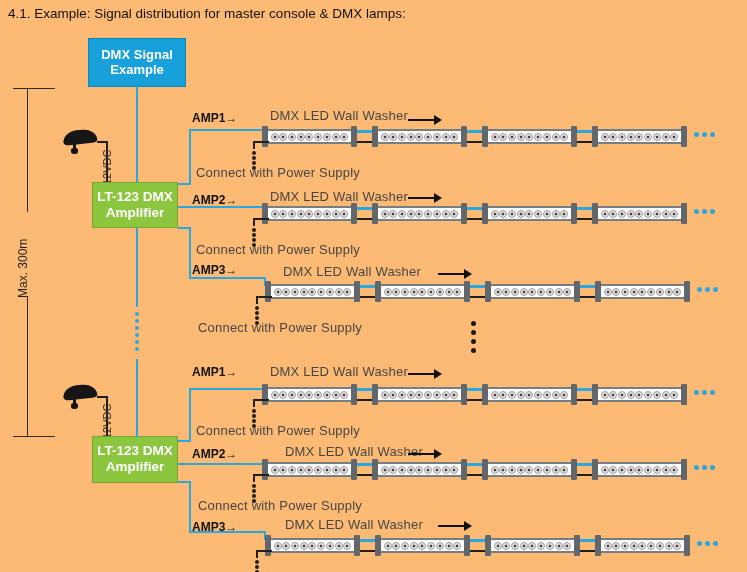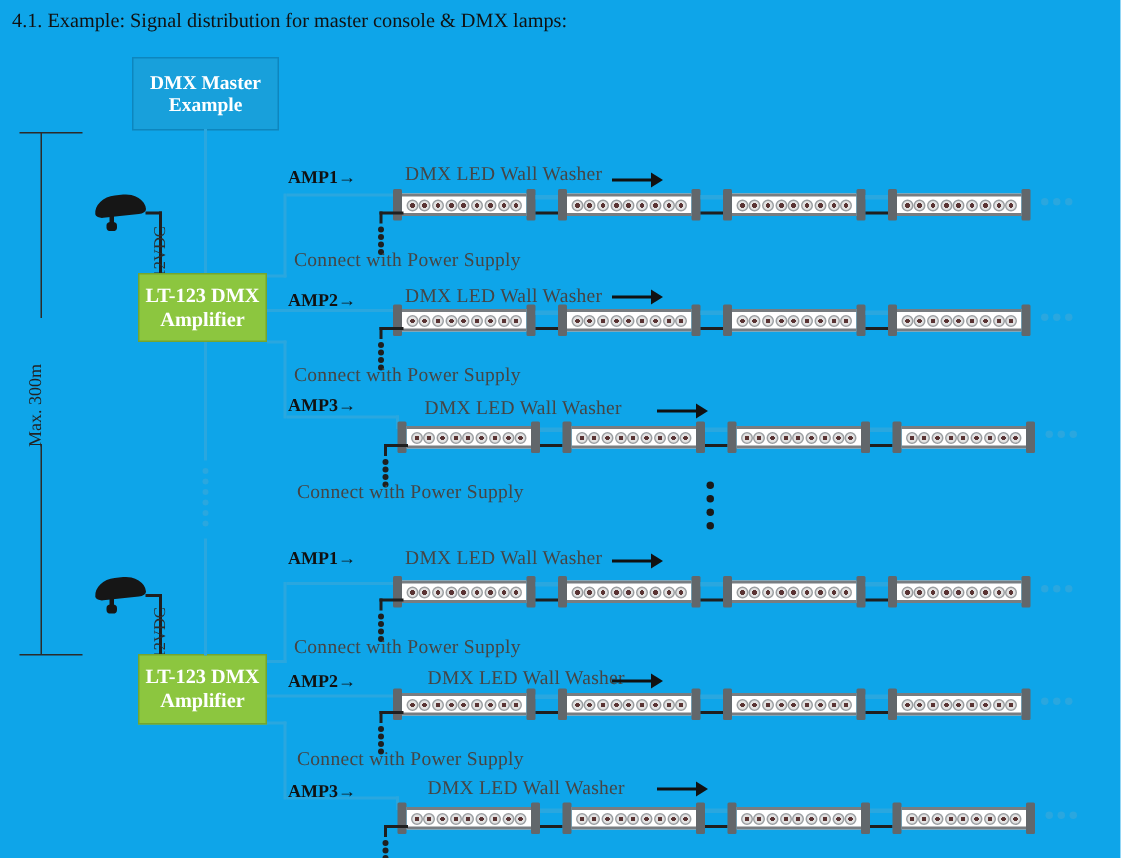--- a/index.html
+++ b/index.html
@@ -2,22 +2,22 @@
 <html style="--cyan: #2AA7DF; --console-fill: #18A0DB; --console-border: #0D86BE; --amp-fill: #8CC63F; --amp-border: #74A52F; --wire: #1F1F1F; --strip-border: #787D81; --tab: #62676B; --led-core: #5A3434;"><head>
 <meta charset="utf-8">
 <style>
   :root{
     --cyan:#2AA7DF; --console-fill:#18A0DB; --console-border:#0D86BE;
     --amp-fill:#8CC63F; --amp-border:#74A52F; --wire:#1F1F1F;
     --strip-border:#787D81; --tab:#62676B; --led-ring:#9A9EA1; --led-core:#5A3434;
     --text-dark:#111; --text-gray:#454545; --line:#2B2B2B;
   }
   html,body{margin:0;padding:0;background:#fff;}
-  #page{position:relative;width:747px;height:572px;background:#0ea5e9;overflow:hidden;
-        font-family:Liberation Serif, serif;}
+  #page{position:relative;width:747px;height:572px;background:#fdba74;overflow:hidden;
+        font-family:Liberation Sans, sans-serif;}
   .abs{position:absolute;}
   #title{position:absolute;left:8px;top:6px;font-size:13.5px;color:var(--text-dark);white-space:nowrap;}
   .node{position:absolute;text-align:center;color:#fff;font-weight:bold;box-sizing:border-box;}
   #console-box{left:88px;top:38px;width:98px;height:49px;background:var(--console-fill);
         border:1px solid var(--console-border);font-size:13px;line-height:15px;padding-top:8px;}
   .amp-box{width:86px;background:var(--amp-fill);border:1px solid var(--amp-border);
         font-size:13.5px;line-height:16px;padding-top:6px;}
   #amp-box-1{left:92px;top:182px;height:46px;}
   #amp-box-2{left:92px;top:436px;height:47px;}
   .line{background:var(--line);}
@@ -45,21 +45,21 @@
        border-left:8px solid #111;border-top:5px solid transparent;border-bottom:5px solid transparent;}
 </style>
 </head>
 <body>
 
 <div id="page">
 
   <div id="title">4.1. Example: Signal distribution for master console &amp; DMX lamps:</div>
 
   <div id="console-box" class="node">
-    <div>DMX Master</div>
+    <div>DMX Signal</div>
     <div>Example</div>
   </div>
 
   <div class="abs line" style="left:13px;top:88px;width:42px;height:1px"></div>
   <div class="abs line" style="left:27px;top:88px;width:1px;height:124px"></div>
   <div class="vtext" id="dim-label">Max. 300m</div>
   <div class="abs line" style="left:27px;top:296px;width:1px;height:140px"></div>
   <div class="abs line" style="left:13px;top:436px;width:42px;height:1px"></div>
 
   <div class="plug" style="left:63px;top:129px">

